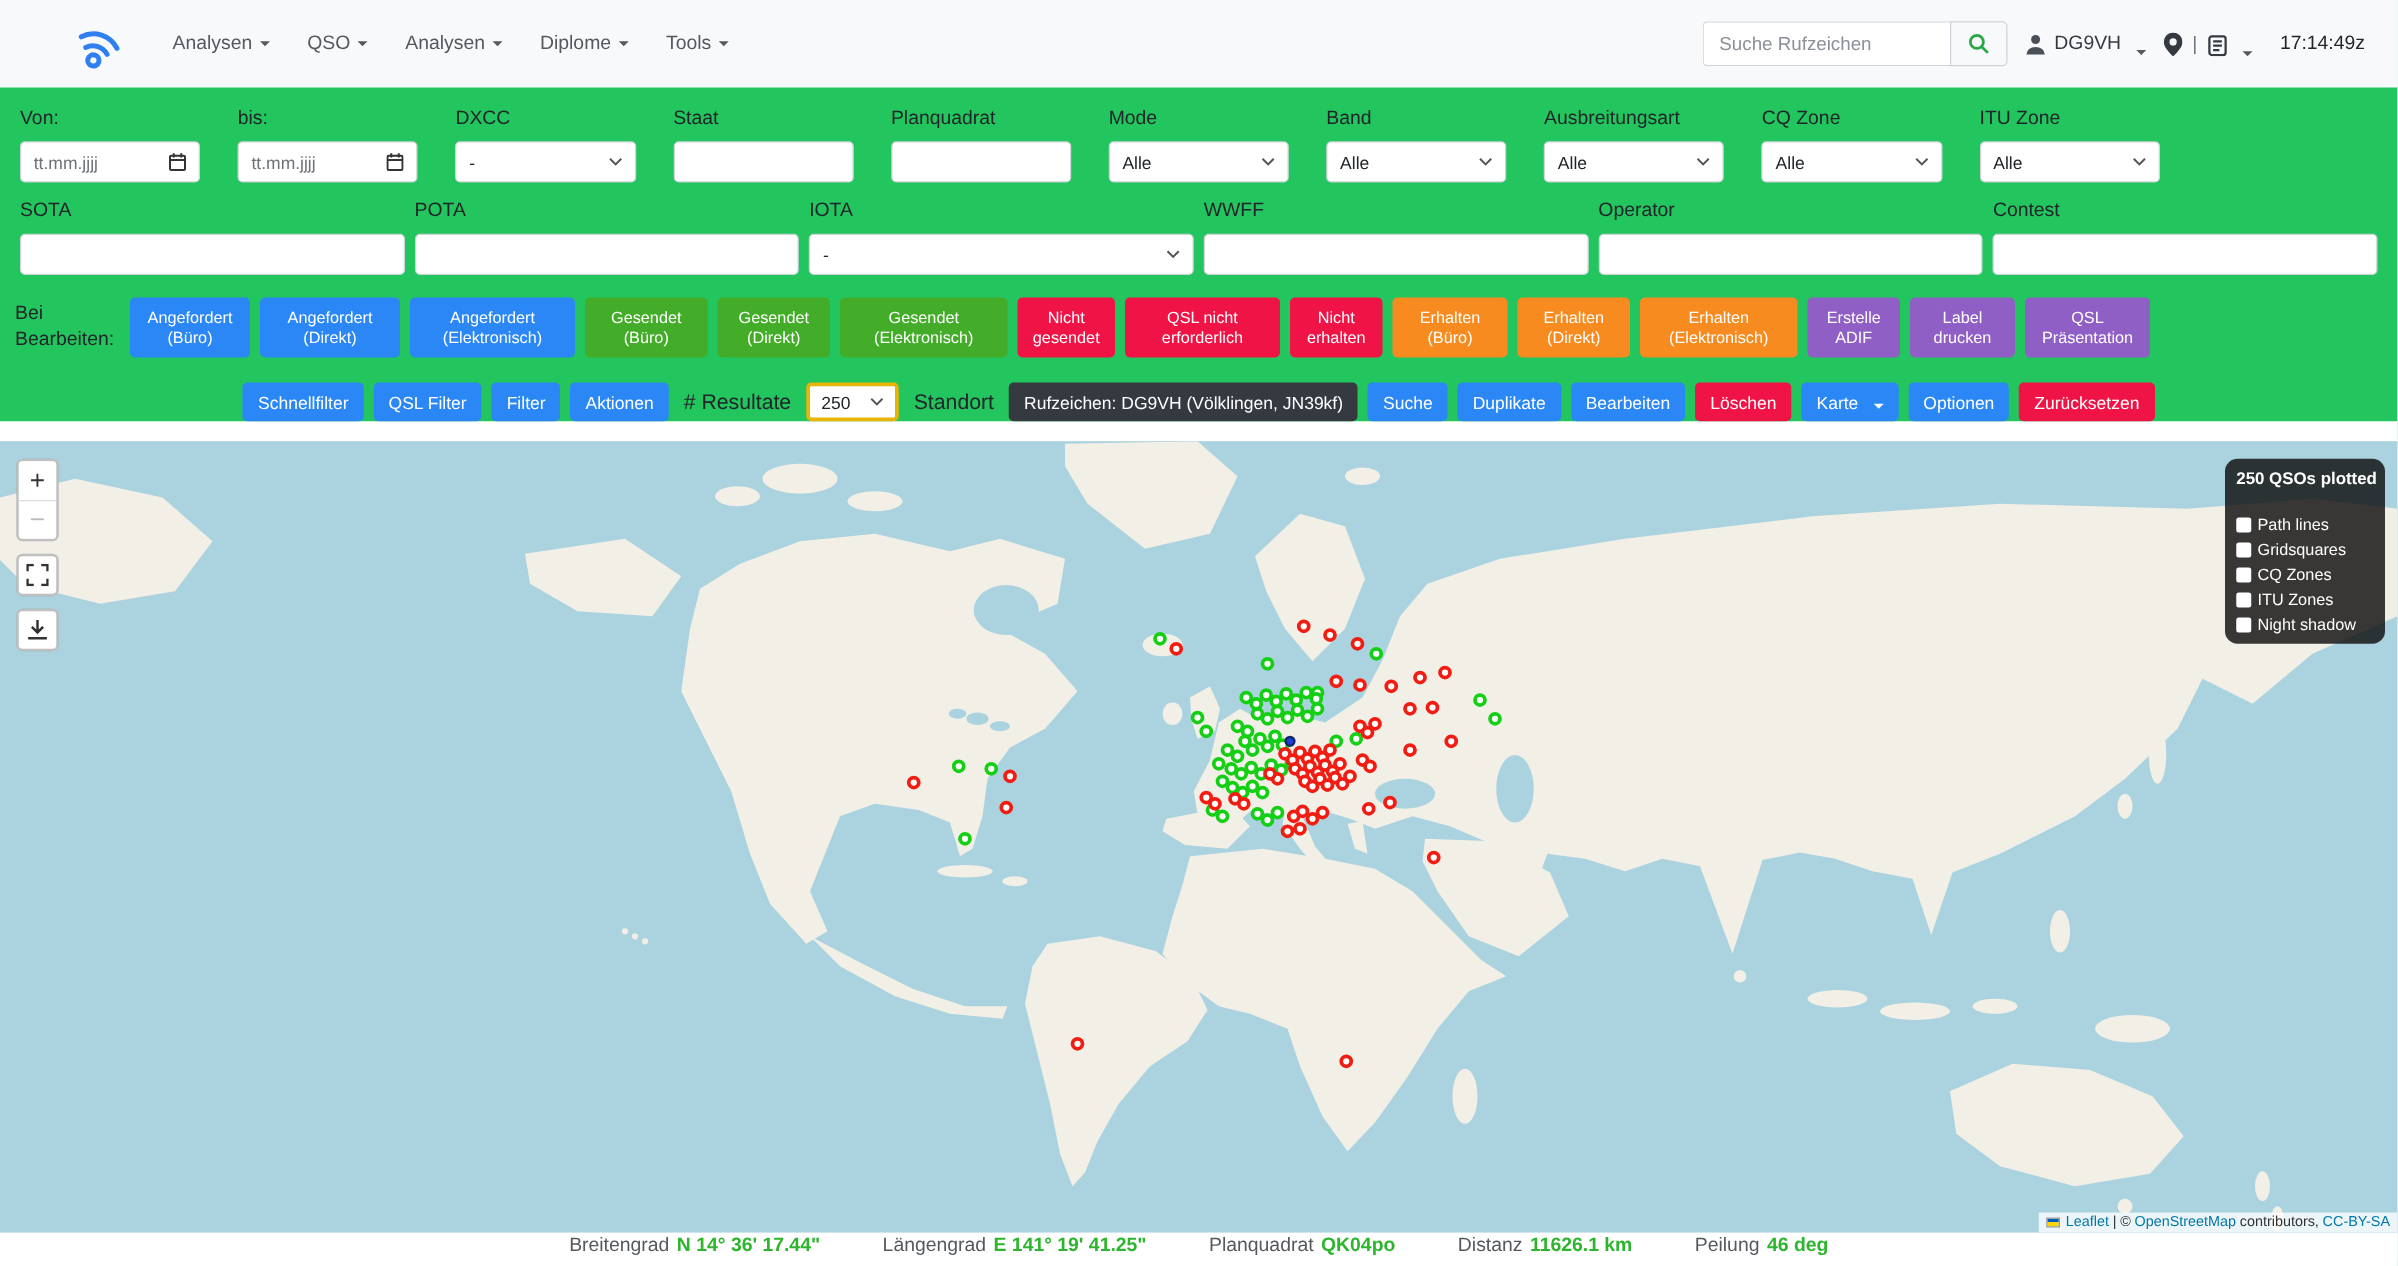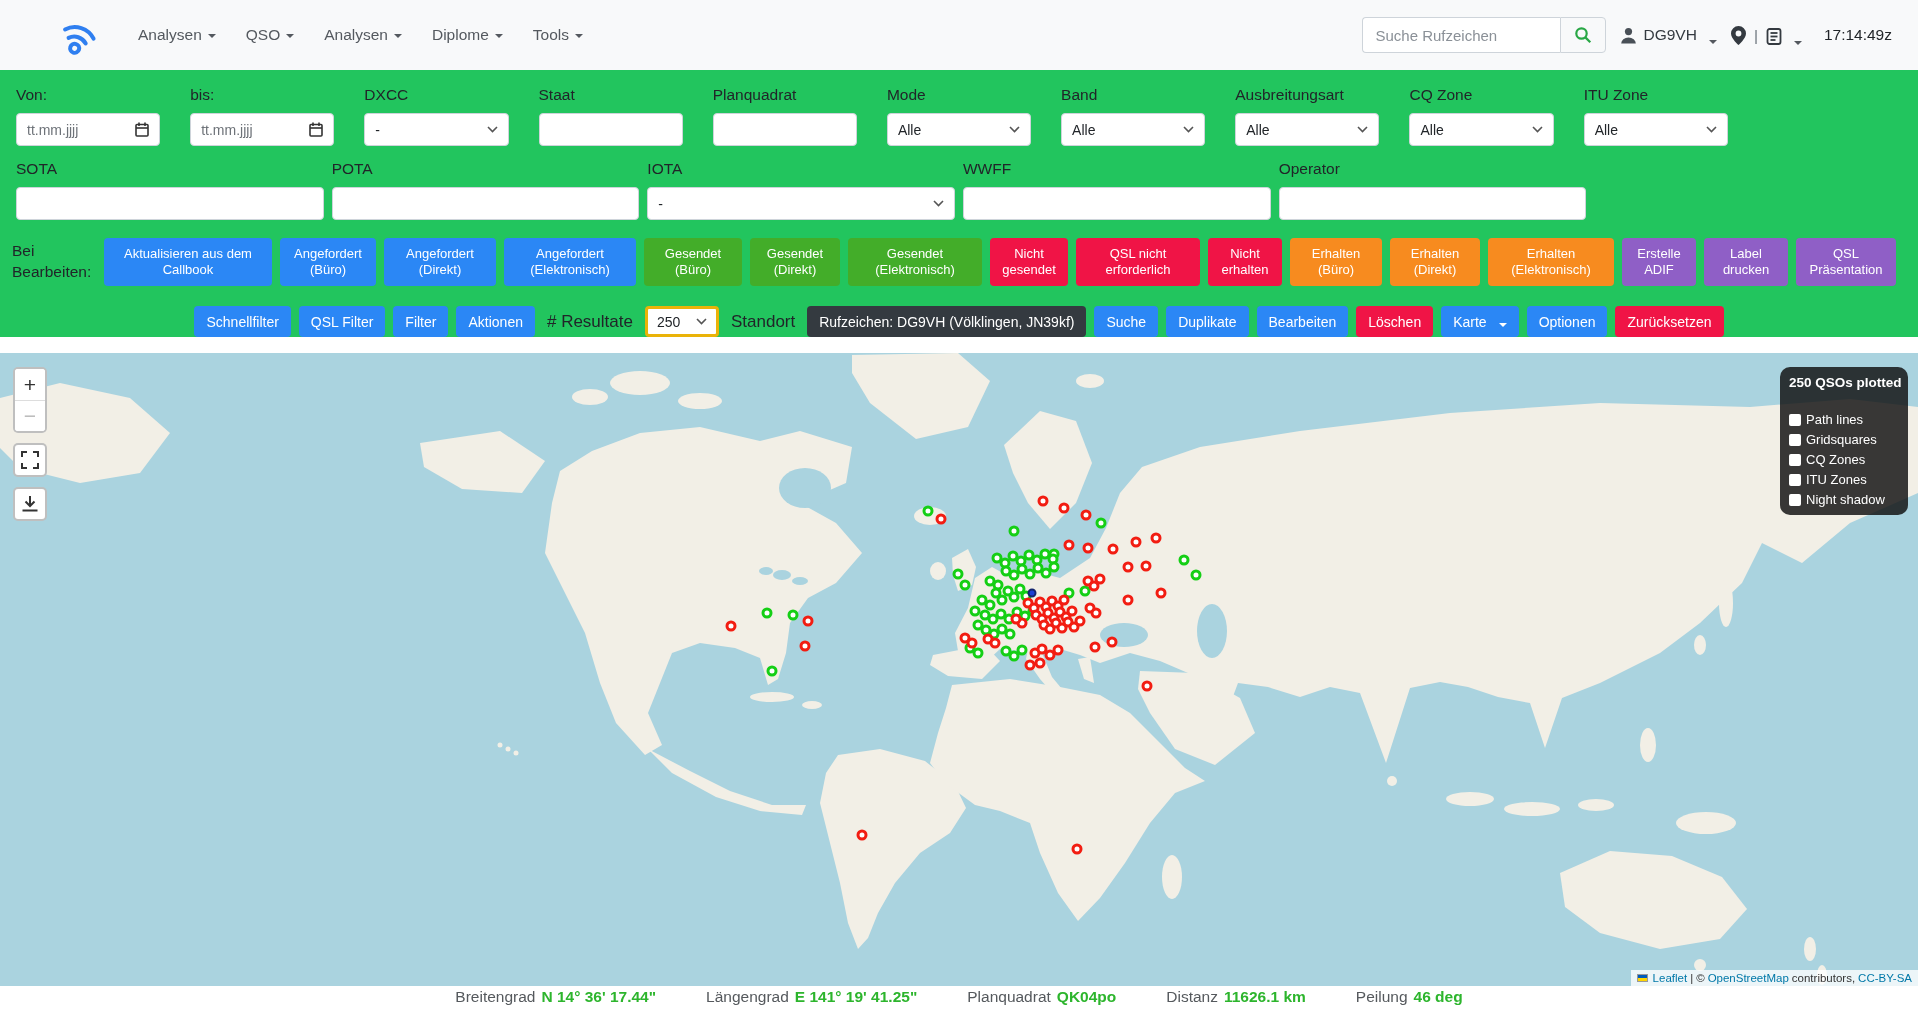--- a/index.html
+++ b/index.html
@@ -255,28 +255,31 @@
       </div>
     </div>
     <div>
       <div class="flabel">WWFF</div>
       <input class="txt" style="">
     </div>
     <div>
       <div class="flabel">Operator</div>
       <input class="txt" style="">
     </div>
+    <div>
+      <div class="flabel">Contest</div>
+      <input class="txt" style="">
+    </div>
   </div>
 
   <div class="bulkrow">
     <div class="bulk-label">
       <div>Bei</div>
         <div>Bearbeiten:</div>
     </div>
-    <button class="bbtn b-blue" style="width:168px">Aktualisieren aus dem Callbook</button>
     <button class="bbtn b-blue" style="width:96px">Angefordert (Büro)</button>
     <button class="bbtn b-blue" style="width:112px">Angefordert (Direkt)</button>
     <button class="bbtn b-blue" style="width:132px">Angefordert (Elektronisch)</button>
     <button class="bbtn b-green" style="width:98px">Gesendet (Büro)</button>
     <button class="bbtn b-green" style="width:90px">Gesendet (Direkt)</button>
     <button class="bbtn b-green" style="width:134px">Gesendet (Elektronisch)</button>
     <button class="bbtn b-red" style="width:78px">Nicht gesendet</button>
     <button class="bbtn b-red" style="width:124px">QSL nicht erforderlich</button>
     <button class="bbtn b-red" style="width:74px">Nicht erhalten</button>
     <button class="bbtn b-orange" style="width:92px">Erhalten (Büro)</button>

